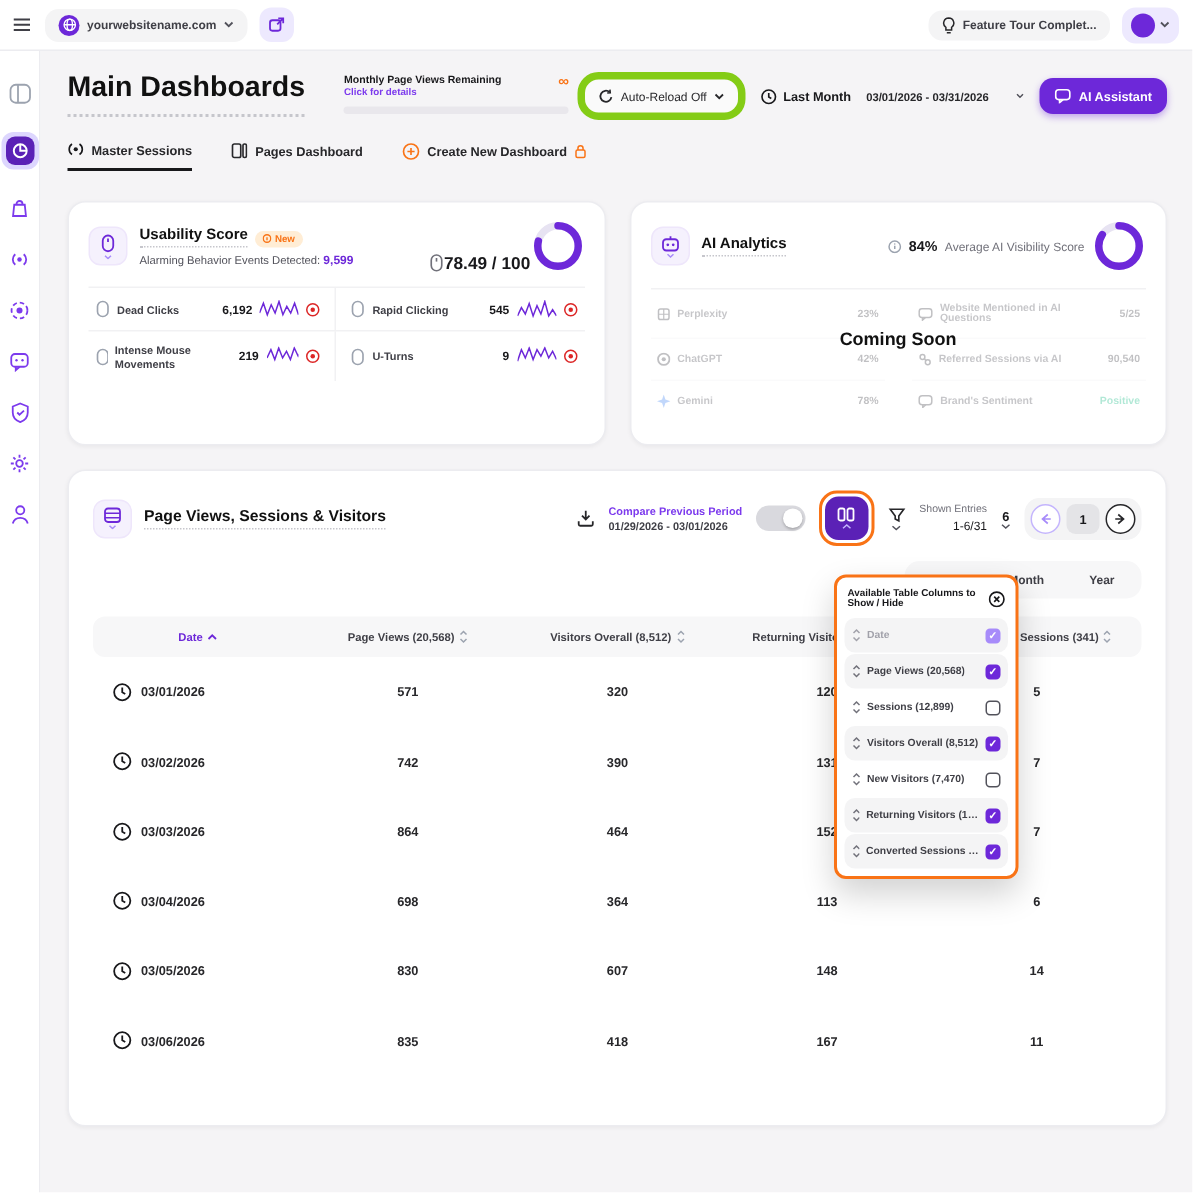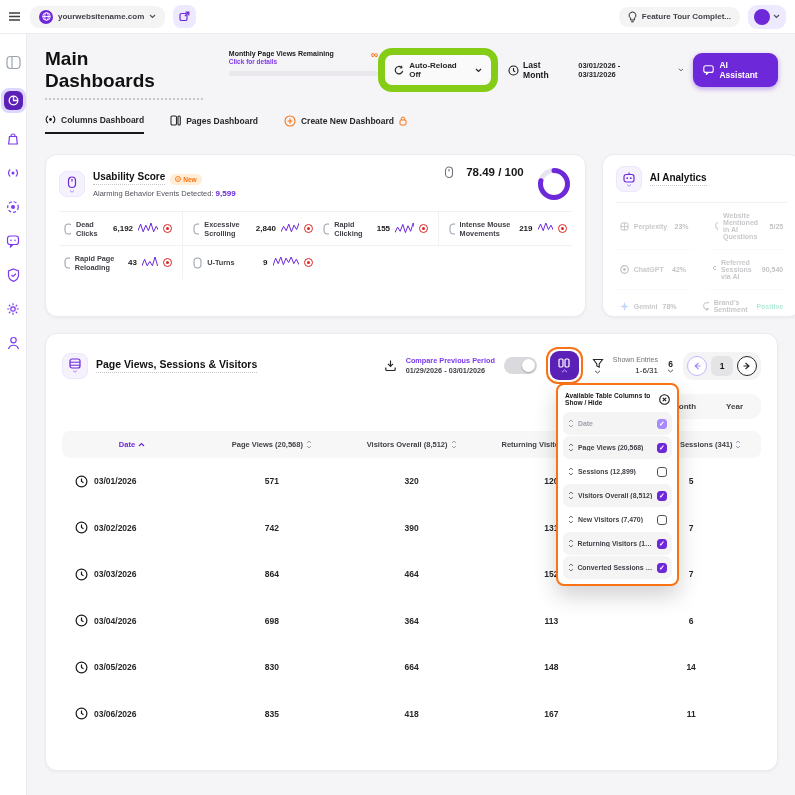--- a/index.html
+++ b/index.html
@@ -29,42 +29,42 @@
 
   .hdr{display:flex;align-items:flex-start}
   .page-title{font-size:19px;font-weight:bold;color:#111;border-bottom:2px dotted #c6c6cc;padding-bottom:6px}
   .monthly{margin-left:26px;margin-top:2px;width:150px}
   .monthly-top{display:flex;align-items:flex-start}
   .monthly-label{font-size:7px;font-weight:bold;color:#18181b;line-height:1.2}
   .monthly-link{font-size:6.5px;color:#7c3aed;font-weight:bold;cursor:pointer}
   .inf{margin-left:auto;color:#f97316;font-size:10px;font-weight:bold;line-height:1}
   .monthly-bar{margin-top:6px;height:5px;border-radius:3px;background:#e9e7ec}
   .hdr-right{margin-left:auto;display:flex;align-items:center;gap:10px}
-  .reload-pill{display:flex;align-items:center;gap:5px;background:#fafafa;border:7px solid #84cc16;border-radius:14px;padding:6px 9px;font-size:8px;font-weight:bold;color:#27272a;cursor:pointer}
+  .reload-pill{display:flex;align-items:center;gap:5px;background:#fafafa;border:5px solid #84cc16;border-radius:14px;padding:6px 9px;font-size:8px;font-weight:normal;color:#27272a;cursor:pointer}
   .lastmonth{display:flex;align-items:center;gap:4px;font-size:8.5px;font-weight:bold;color:#18181b}
   .daterange{font-size:7.5px;font-weight:bold;color:#27272a;display:flex;align-items:center;gap:18px;cursor:pointer}
   .ai-btn{display:flex;align-items:center;gap:5px;background:#6d28d9;border-radius:9px;padding:7px 10px;font-size:8.5px;font-weight:bold;color:#fff;cursor:pointer;box-shadow:0 2px 5px rgba(109,40,217,.4)}
 
   
   .tabs{display:flex;gap:26px;margin-top:14px}
   .tab{display:flex;align-items:center;gap:5px;font-size:8.5px;font-weight:bold;color:#27272a;padding-bottom:7px;cursor:pointer}
   .tab.active{border-bottom:2px solid #18181b}
   .badge{background:#ffedd5;color:#f97316;font-size:6.5px;font-weight:bold;border-radius:8px;padding:2px 5px;display:flex;align-items:center;gap:2px}
 
   
   .cards{display:flex;gap:16px;margin-top:20px}
   .card{flex:1;background:#fff;border:1px solid #ececf0;border-radius:12px;box-shadow:0 1px 3px rgba(0,0,0,.05);height:163px;padding:11px 13px;position:relative}
   .card-hd{display:flex;align-items:center;gap:8px}
   .cicon{width:26px;height:26px;border-radius:8px;background:#f5f1fd;border:1px solid #eee6fb;display:flex;flex-direction:column;align-items:center;justify-content:center;gap:1px;flex-shrink:0}
   .ctitle{font-size:10px;font-weight:bold;color:#111;border-bottom:1.5px dotted #c6c6cc;padding-bottom:2px;display:inline-block}
   .csub{font-size:7.5px;color:#52525b;margin-top:4px}
   .csub b{color:#6d28d9;font-size:8px}
-  .score-right{margin-left:auto;display:flex;align-items:flex-start;gap:12px}
+  .score-right{margin-left:auto;display:flex;align-items:flex-end;gap:0}
   .score-txt{font-size:11.5px;font-weight:bold;color:#18181b}
-  .mgrid{margin-top:9px;border-top:1px solid #f1f1f3;display:grid;grid-template-columns:1fr 1fr 1fr 1fr}
+  .mgrid{margin-top:9px;border-top:1px solid #f1f1f3;display:grid;grid-template-columns:1fr 1fr}
   .mcell{display:flex;align-items:center;gap:5px;padding:7.5px 5px;border-bottom:1px solid #f1f1f3;font-size:7.3px;font-weight:bold;color:#3f3f46}
   .mcell:nth-child(odd){border-right:1px solid #f1f1f3;padding-right:10px}
   .mcell:nth-child(even){padding-left:10px}
   .mcell:nth-last-child(-n+2){border-bottom:none}
   .mval{margin-left:auto;font-size:8px;color:#18181b}
   .rec{width:9px;height:9px;border-radius:50%;border:1.6px solid #dc2626;display:flex;align-items:center;justify-content:center;flex-shrink:0}
   .rec i{width:3px;height:3px;border-radius:50%;background:#dc2626;display:block}
 
   .ai-score{margin-left:auto;display:flex;align-items:center;gap:5px;font-size:8px;color:#71717a}
   .ai-score b{font-size:9.5px;color:#18181b}
@@ -278,21 +278,21 @@
         </div>
       </div>
     </div>
 
     <div class="tabs">
       <div class="tab active">
         <svg width="11" height="11">
             <circle cx="5.5" cy="5.5" r="1.4" fill="#18181b"></circle>
             <path d="M3 9a4.2 4.2 0 0 1 0-7M8 2a4.2 4.2 0 0 1 0 7" fill="none" stroke="#18181b" stroke-width="1.1"></path>
           </svg>
-        <span>Columns Dashboard</span>
+        <span>Master Sessions</span>
       </div>
       <div class="tab">
         <svg width="11" height="11">
             <rect x="1" y="1" width="5.5" height="9" rx="1.2" fill="none" stroke="#27272a" stroke-width="1.1"></rect>
             <rect x="8" y="1" width="2.3" height="9" rx="1" fill="none" stroke="#27272a" stroke-width="1.1"></rect>
           </svg>
         <span>Pages Dashboard</span>
       </div>
       <div class="tab">
         <svg width="12" height="12">
@@ -358,63 +358,37 @@
                 <polyline fill="none" stroke="#6d28d9" stroke-width="1" points="0.0,8.7 2.6,2.1 5.2,9.8 7.8,3.2 10.4,8.7 13.0,1.0 15.6,9.8 18.2,4.3 20.8,8.7 23.4,2.1 26.0,9.8"></polyline>
               </svg>
             <span class="rec">
                 <i></i>
               </span>
           </div>
           <div class="mcell">
             <svg width="9" height="12">
                 <rect x="1" y="1" width="7" height="10" rx="3.4" fill="none" stroke="#9ca3af" stroke-width="1.1"></rect>
               </svg>
-            <span>Excessive Scrolling</span>
-              <span class="mval">2,840</span>
-            <svg width="26" height="13">
-                <polyline fill="none" stroke="#6d28d9" stroke-width="1" points="0.0,9.8 2.6,4.3 5.2,8.7 7.8,2.1 10.4,9.8 13.0,3.2 15.6,7.6 18.2,1.0 20.8,8.7 23.4,5.4 26.0,9.8"></polyline>
-              </svg>
-            <span class="rec">
-                <i></i>
-              </span>
-          </div>
-          <div class="mcell">
-            <svg width="9" height="12">
-                <rect x="1" y="1" width="7" height="10" rx="3.4" fill="none" stroke="#9ca3af" stroke-width="1.1"></rect>
-              </svg>
             <span>Rapid Clicking</span>
-              <span class="mval">155</span>
+              <span class="mval">545</span>
             <svg width="26" height="13">
                 <polyline fill="none" stroke="#6d28d9" stroke-width="1" points="0.0,10.6 2.6,5.1 5.2,9.3 7.8,2.4 10.4,10.6 13.0,3.8 15.6,9.3 18.2,1.0 20.8,10.6 23.4,6.5 26.0,10.6"></polyline>
               </svg>
             <span class="rec">
                 <i></i>
               </span>
           </div>
           <div class="mcell">
             <svg width="9" height="12">
                 <rect x="1" y="1" width="7" height="10" rx="3.4" fill="none" stroke="#9ca3af" stroke-width="1.1"></rect>
               </svg>
             <span>Intense Mouse Movements</span>
               <span class="mval">219</span>
             <svg width="26" height="13">
                 <polyline fill="none" stroke="#6d28d9" stroke-width="1" points="0.0,7.6 2.6,2.1 5.2,8.7 7.8,1.0 10.4,7.6 13.0,3.2 15.6,8.7 18.2,1.0 20.8,6.5 23.4,2.1 26.0,8.7"></polyline>
-              </svg>
-            <span class="rec">
-                <i></i>
-              </span>
-          </div>
-          <div class="mcell">
-            <svg width="9" height="12">
-                <rect x="1" y="1" width="7" height="10" rx="3.4" fill="none" stroke="#9ca3af" stroke-width="1.1"></rect>
-              </svg>
-            <span>Rapid Page Reloading</span>
-              <span class="mval">43</span>
-            <svg width="26" height="13">
-                <polyline fill="none" stroke="#6d28d9" stroke-width="1" points="0.0,9.8 2.6,3.2 5.2,9.8 7.8,5.4 10.4,9.8 13.0,1.0 15.6,9.8 18.2,5.4 20.8,9.8 23.4,3.2 26.0,9.8"></polyline>
               </svg>
             <span class="rec">
                 <i></i>
               </span>
           </div>
           <div class="mcell">
             <svg width="9" height="12">
                 <rect x="1" y="1" width="7" height="10" rx="3.4" fill="none" stroke="#9ca3af" stroke-width="1.1"></rect>
               </svg>
             <span>U-Turns</span>
@@ -436,22 +410,36 @@
                 <rect x="1" y="2.5" width="10" height="7.5" rx="2.2" fill="none" stroke="#6d28d9" stroke-width="1.2"></rect>
                 <path d="M6 .5v2" stroke="#6d28d9" stroke-width="1.2"></path>
                 <circle cx="4.2" cy="6.2" r=".9" fill="#6d28d9"></circle>
                 <circle cx="7.8" cy="6.2" r=".9" fill="#6d28d9"></circle>
               </svg>
             <svg width="6" height="3">
                 <path d="M1 .5l2 1.8 2-1.8" stroke="#a78bfa" stroke-width="1" fill="none"></path>
               </svg>
           </span>
           <span class="ctitle">AI Analytics</span>
+          <div class="ai-score">
+            <svg width="9" height="9">
+                <circle cx="4.5" cy="4.5" r="3.8" fill="none" stroke="#9ca3af" stroke-width="1"></circle>
+                <path d="M4.5 3.8v2.2" stroke="#9ca3af" stroke-width="1"></path>
+                <circle cx="4.5" cy="2.6" r=".5" fill="#9ca3af"></circle>
+              </svg>
+            <b>84%</b>
+            <span>Average AI Visibility Score</span>
+            <svg width="36" height="36">
+              <circle cx="18" cy="18" r="13.5" stroke="#e7e3f2" stroke-width="5" fill="none"></circle>
+              <circle cx="18" cy="18" r="13.5" stroke="#6d28d9" stroke-width="5" fill="none" stroke-linecap="round" transform="rotate(-90 18 18)" stroke-dasharray="71.25132138341651 84.82300164692441"></circle>
+            </svg>
+          </div>
         </div>
         <div class="ai-rows">
+          <div class="coming">Coming Soon</div>
           <div class="arow faded">
             <div class="acell">
               <svg width="9" height="9">
                   <rect x="1" y="1" width="7" height="7" rx="1.4" fill="none" stroke="#3f3f46" stroke-width="1"></rect>
                   <path d="M4.5 1v7M1 4.5h7" stroke="#3f3f46" stroke-width=".8"></path>
                 </svg>
               <span>Perplexity</span>
               <span class="aval">23%</span>
             </div>
             <div class="acell">
@@ -670,21 +658,21 @@
       </div>
       <div class="trow">
         <div class="td-date">
             <svg width="13" height="13">
               <circle cx="6.5" cy="6.5" r="5.4" fill="none" stroke="#18181b" stroke-width="1.2"></circle>
               <path d="M6.5 3.4v3.1l2 1.2" fill="none" stroke="#18181b" stroke-width="1.2"></path>
             </svg>
             <span>03/05/2026</span>
           </div>
         <div class="td">830</div>
-        <div class="td">664</div>
+        <div class="td">607</div>
         <div class="td">148</div>
         <div class="td">14</div>
       </div>
       <div class="trow">
         <div class="td-date">
             <svg width="13" height="13">
               <circle cx="6.5" cy="6.5" r="5.4" fill="none" stroke="#18181b" stroke-width="1.2"></circle>
               <path d="M6.5 3.4v3.1l2 1.2" fill="none" stroke="#18181b" stroke-width="1.2"></path>
             </svg>
             <span>03/06/2026</span>

